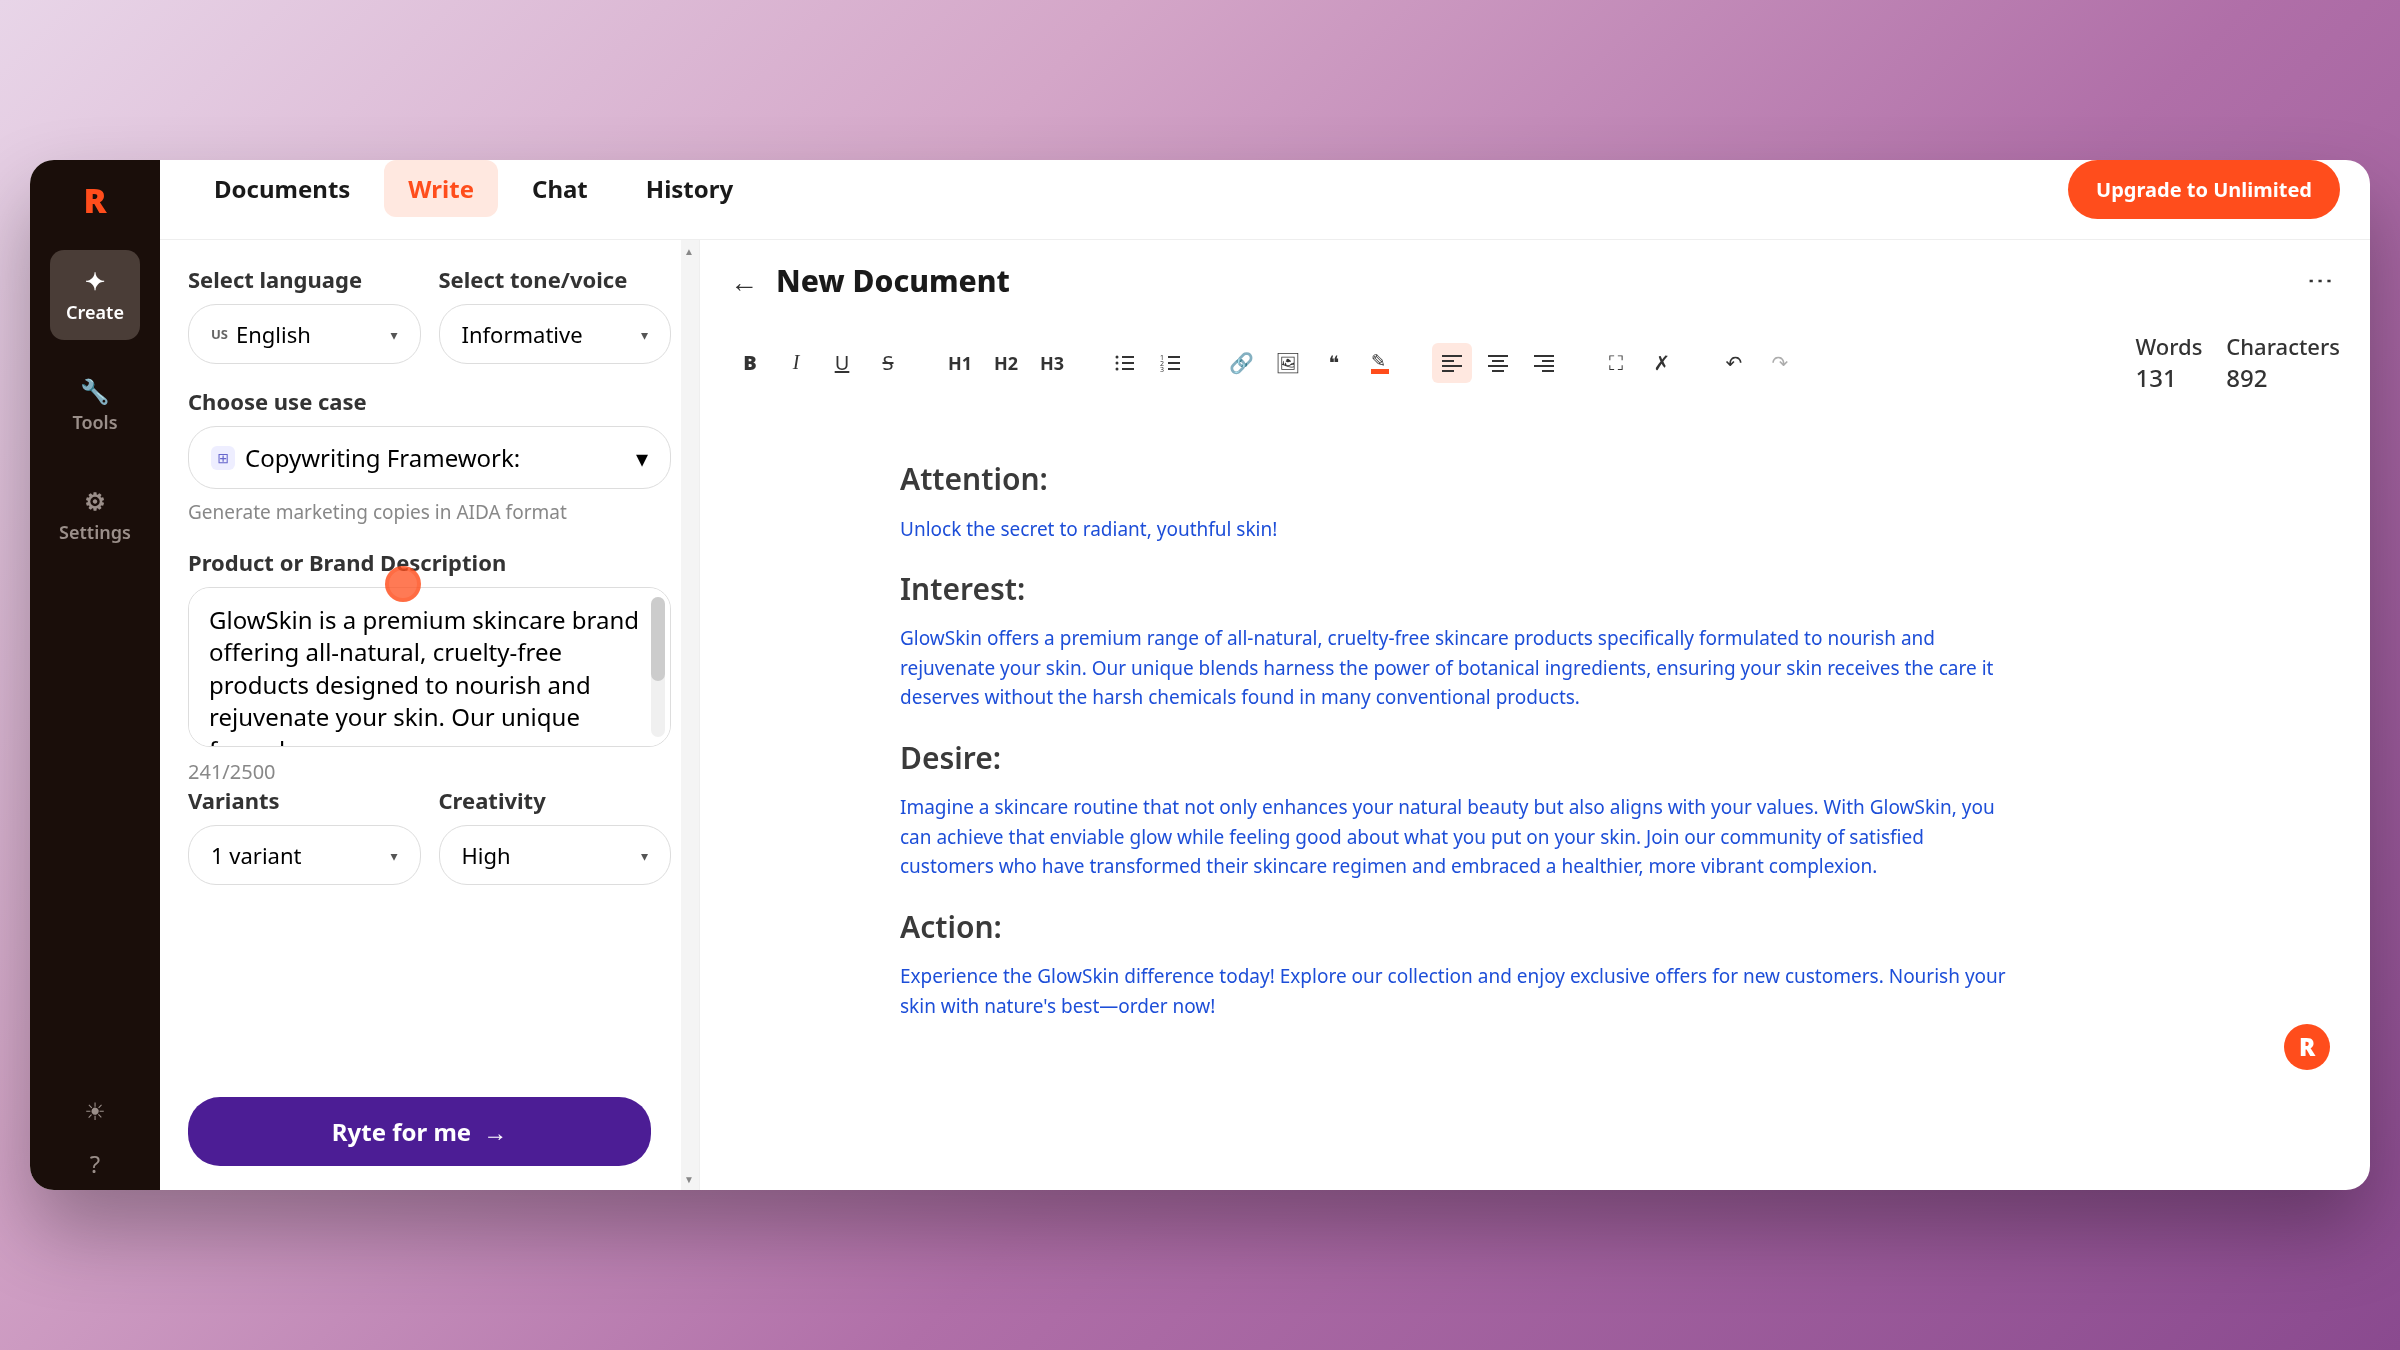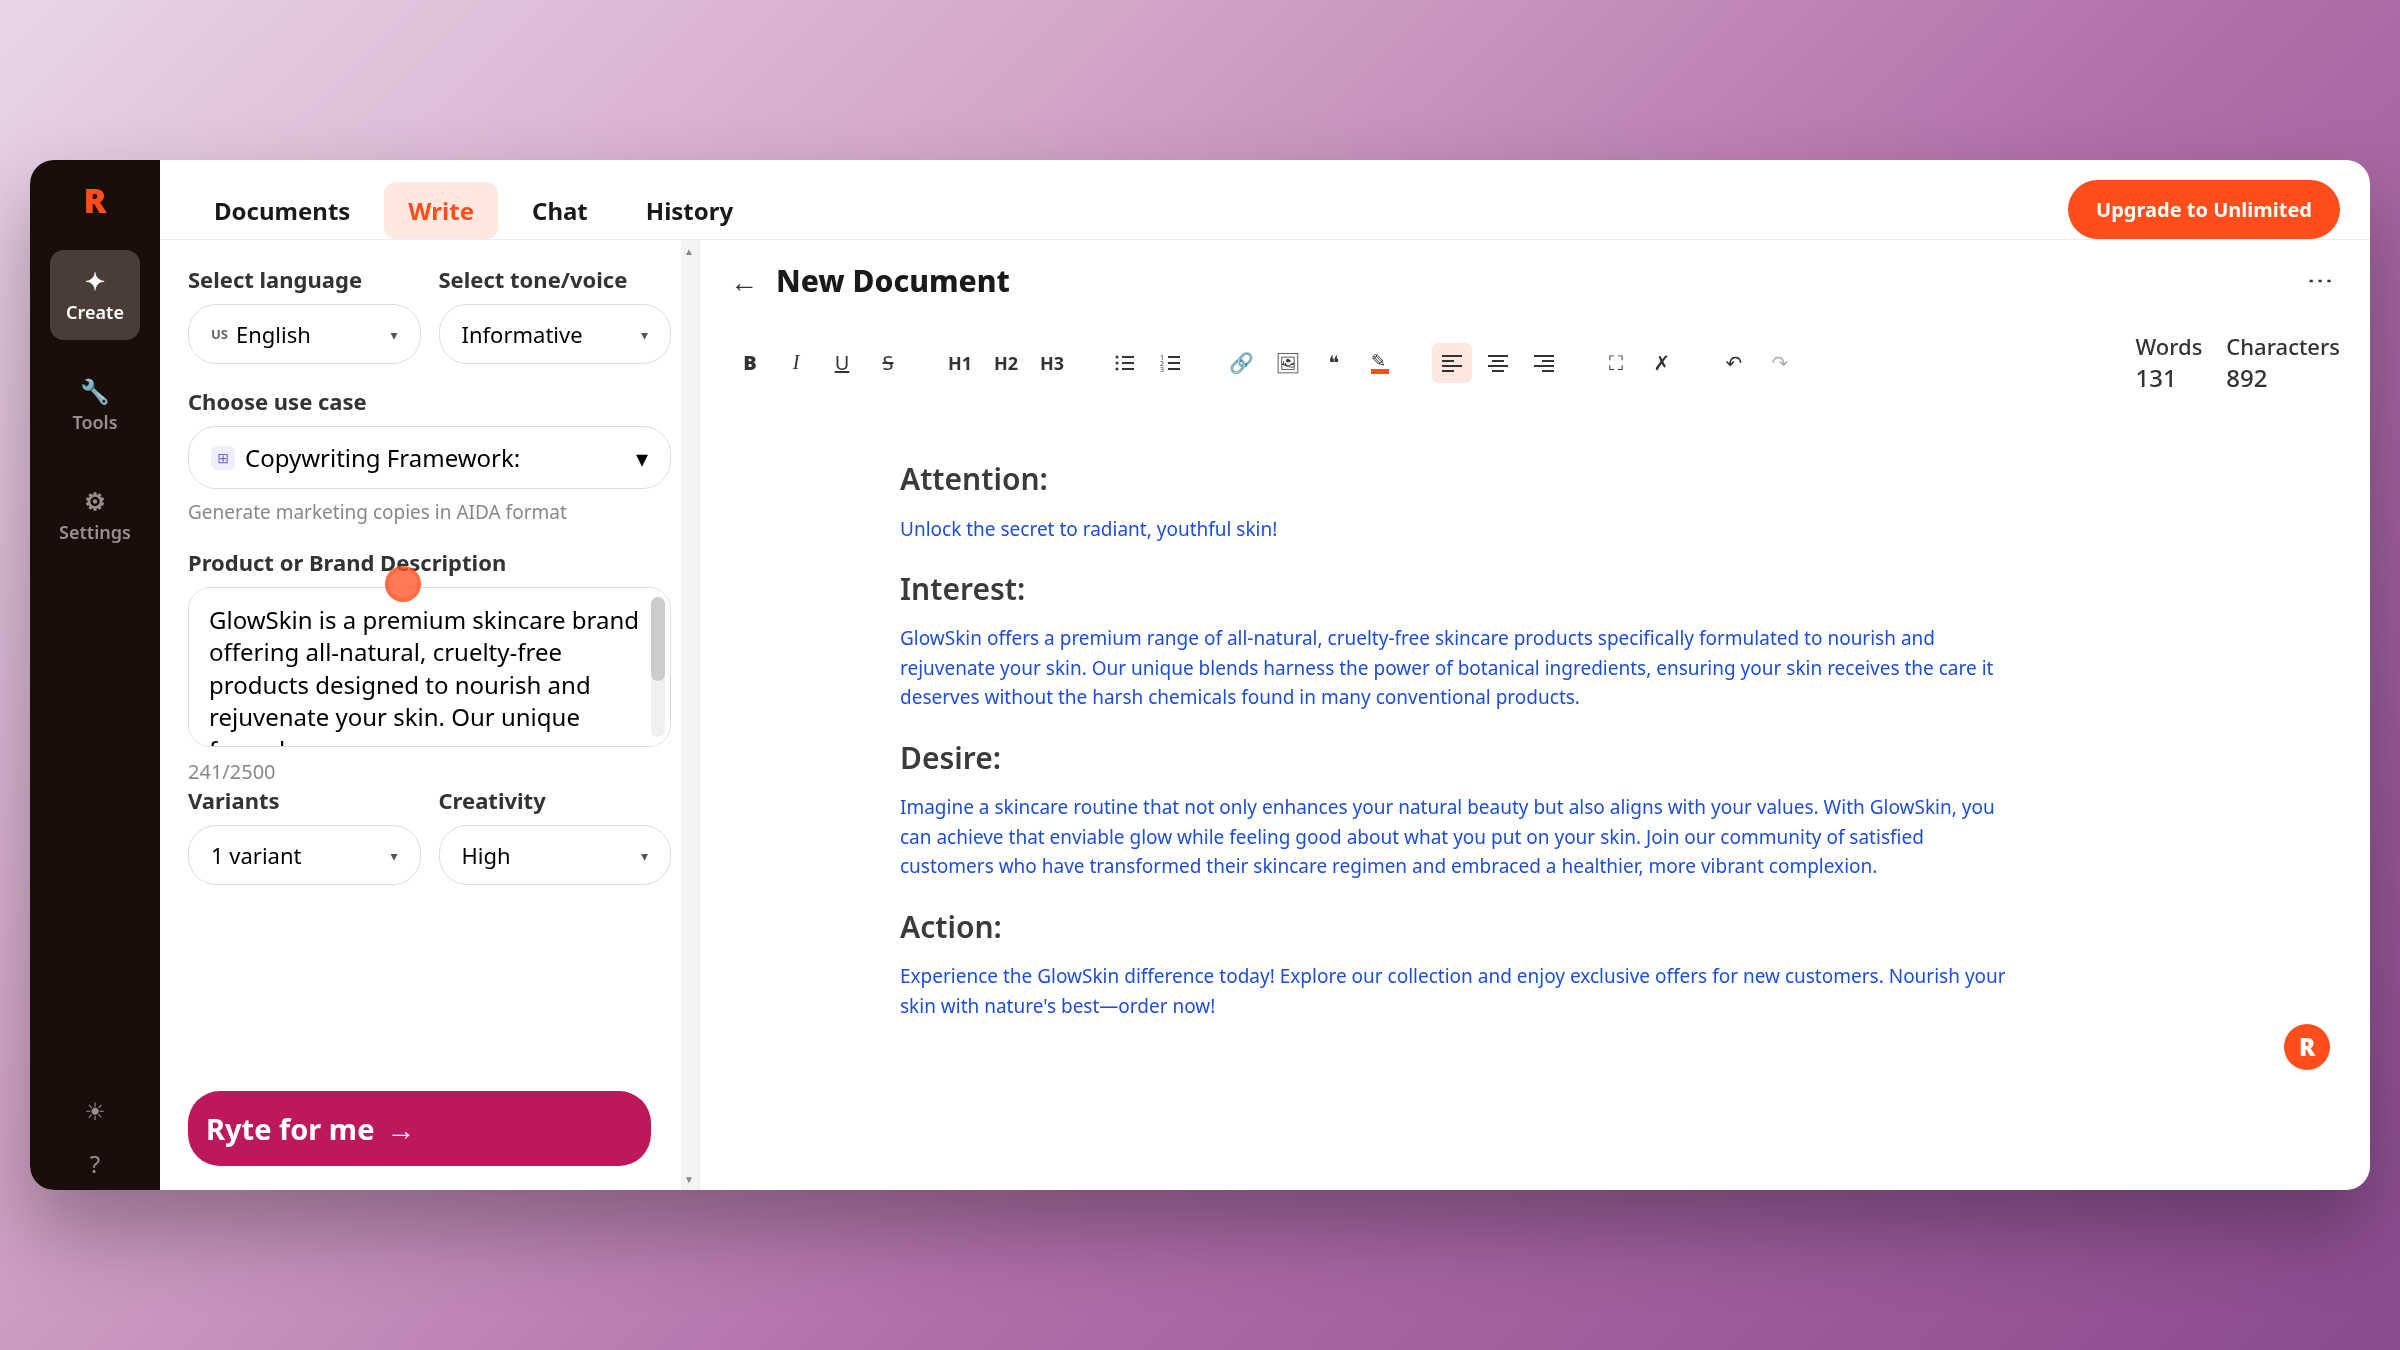--- a/index.html
+++ b/index.html
@@ -6,21 +6,21 @@
 body{background:linear-gradient(135deg,#e8d5e8 0%,#d4a6c8 30%,#b06fa8 60%,#8a4a8f 100%);width:2400px;height:1350px;display:flex;align-items:center;justify-content:center}
 .app-window{width:2340px;height:1030px;background:#fff;border-radius:24px;display:flex;box-shadow:0 40px 80px rgba(0,0,0,0.3);overflow:hidden}
 .rail{width:130px;background:#1a0e0a;display:flex;flex-direction:column;align-items:center;padding-top:20px}
 .rail-logo{width:40px;height:40px;margin-bottom:30px;display:flex;align-items:center;justify-content:center;color:#ff4d1c;font-weight:900;font-size:34px}
 .rail-item{width:90px;height:90px;border-radius:14px;display:flex;flex-direction:column;align-items:center;justify-content:center;color:#9b8f8a;font-size:18px;font-weight:600;margin-bottom:20px;cursor:pointer}
 .rail-item.active{background:#4a3d37;color:#fff}
 .rail-item svg,.rail-item .ico{width:28px;height:28px;margin-bottom:6px;display:flex;align-items:center;justify-content:center;font-size:24px}
 .rail-spacer{flex:1}
 .rail-bottom{color:#9b8f8a;font-size:24px;padding:10px}
 .main{flex:1;display:flex;flex-direction:column}
-.topbar{height:80px;display:flex;align-items:flex-end;padding:0 30px;border-bottom:1px solid #eee}
+.topbar{height:80px;display:flex;align-items:flex-start;padding:0 30px;border-bottom:1px solid #eee}
 .tabs{display:flex;gap:10px}
 .tab{padding:12px 24px;font-size:24px;font-weight:700;color:#1a1a1a;border-radius:12px;cursor:pointer}
 .tab.active{background:#ffe8e0;color:#ff4d1c}
 .topbar-spacer{flex:1}
 .upgrade-btn{background:#ff4d1c;color:#fff;font-size:20px;font-weight:700;padding:16px 28px;border-radius:30px;border:none;cursor:pointer}
 .content{flex:1;display:flex}
 .panel{width:540px;padding:24px 28px;border-right:1px solid #eee;position:relative;display:flex;flex-direction:column}
 .panel-scroll{position:absolute;right:0;top:0;width:18px;height:100%;background:#f4f4f4}
 .panel-scroll::before{content:'▲';position:absolute;top:4px;left:3px;font-size:10px;color:#888}
 .panel-scroll::after{content:'▼';position:absolute;bottom:4px;left:3px;font-size:10px;color:#888}
@@ -34,21 +34,21 @@
 .usecase-select{border:1.5px solid #ddd;border-radius:28px;padding:14px 22px;font-size:24px;display:flex;align-items:center;justify-content:space-between;cursor:pointer;background:#fff}
 .usecase-select .ico-s{width:24px;height:24px;background:#eef;border-radius:6px;margin-right:10px;display:inline-flex;align-items:center;justify-content:center;font-size:14px;color:#66c}
 .help-text{font-size:19px;color:#888;margin-top:10px}
 .textarea-wrap{position:relative}
 .textarea{width:100%;border:1.5px solid #ddd;border-radius:22px;padding:16px 20px;font-size:24px;font-family:inherit;resize:none;height:160px;line-height:1.35}
 .ta-scroll{position:absolute;right:6px;top:10px;width:14px;height:140px;background:#f0f0f0;border-radius:8px}
 .ta-scroll::before{content:'';position:absolute;top:0;left:0;width:100%;height:60%;background:#ccc;border-radius:8px}
 .counter{text-align:left;font-size:20px;color:#888;margin-top:6px}
 .click-marker{position:absolute;width:36px;height:36px;border-radius:50%;background:rgba(255,77,28,0.75);border:4px solid rgba(255,77,28,0.3);top:326px;left:225px;z-index:10;pointer-events:none}
 .panel-spacer{flex:1}
-.ryte-btn{background:#be185d;color:#fff;font-size:29px;font-weight:700;padding:18px;border-radius:32px;border:none;cursor:pointer;display:flex;align-items:center;gap:12px;width:calc(100% - 20px)}
+.ryte-btn{background:#4c1d95;color:#fff;font-size:24px;font-weight:700;padding:18px;border-radius:32px;border:none;cursor:pointer;display:flex;align-items:center;justify-content:center;gap:12px;width:calc(100% - 20px)}
 .editor{flex:1;display:flex;flex-direction:column}
 .editor-head{display:flex;align-items:center;padding:20px 30px;gap:18px}
 .back-btn{font-size:28px;color:#333;cursor:pointer;font-weight:700}
 .doc-title{font-size:30px;font-weight:800;color:#1a1a1a;flex:1}
 .more-btn{font-size:26px;color:#333;cursor:pointer;writing-mode:vertical-lr}
 .toolbar{display:flex;align-items:center;padding:10px 30px;gap:6px}
 .tb-btn{width:40px;height:40px;display:flex;align-items:center;justify-content:center;font-size:20px;color:#333;cursor:pointer;border-radius:6px}
 .tb-btn.active{background:#ffe8e0}
 .tb-btn.bold{font-weight:900}
 .tb-btn.italic{font-style:italic;font-family:serif}

